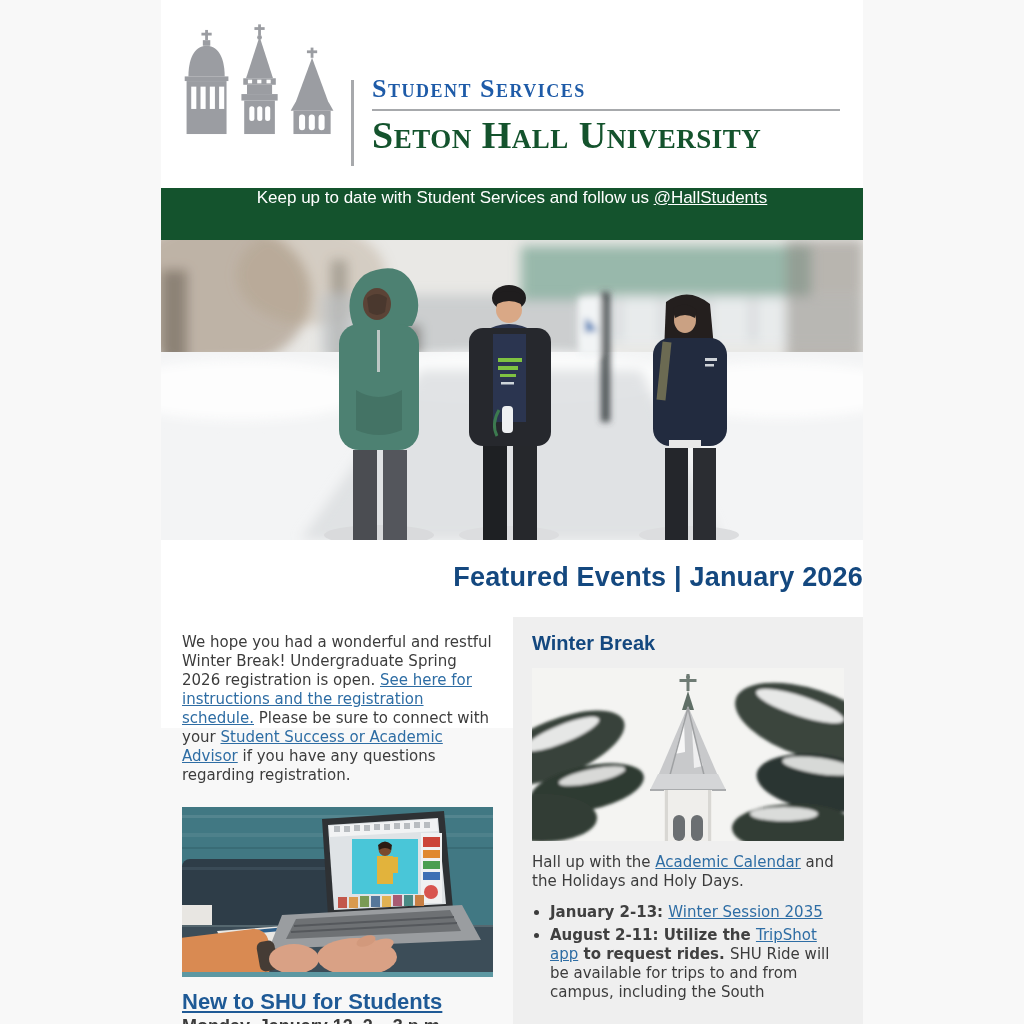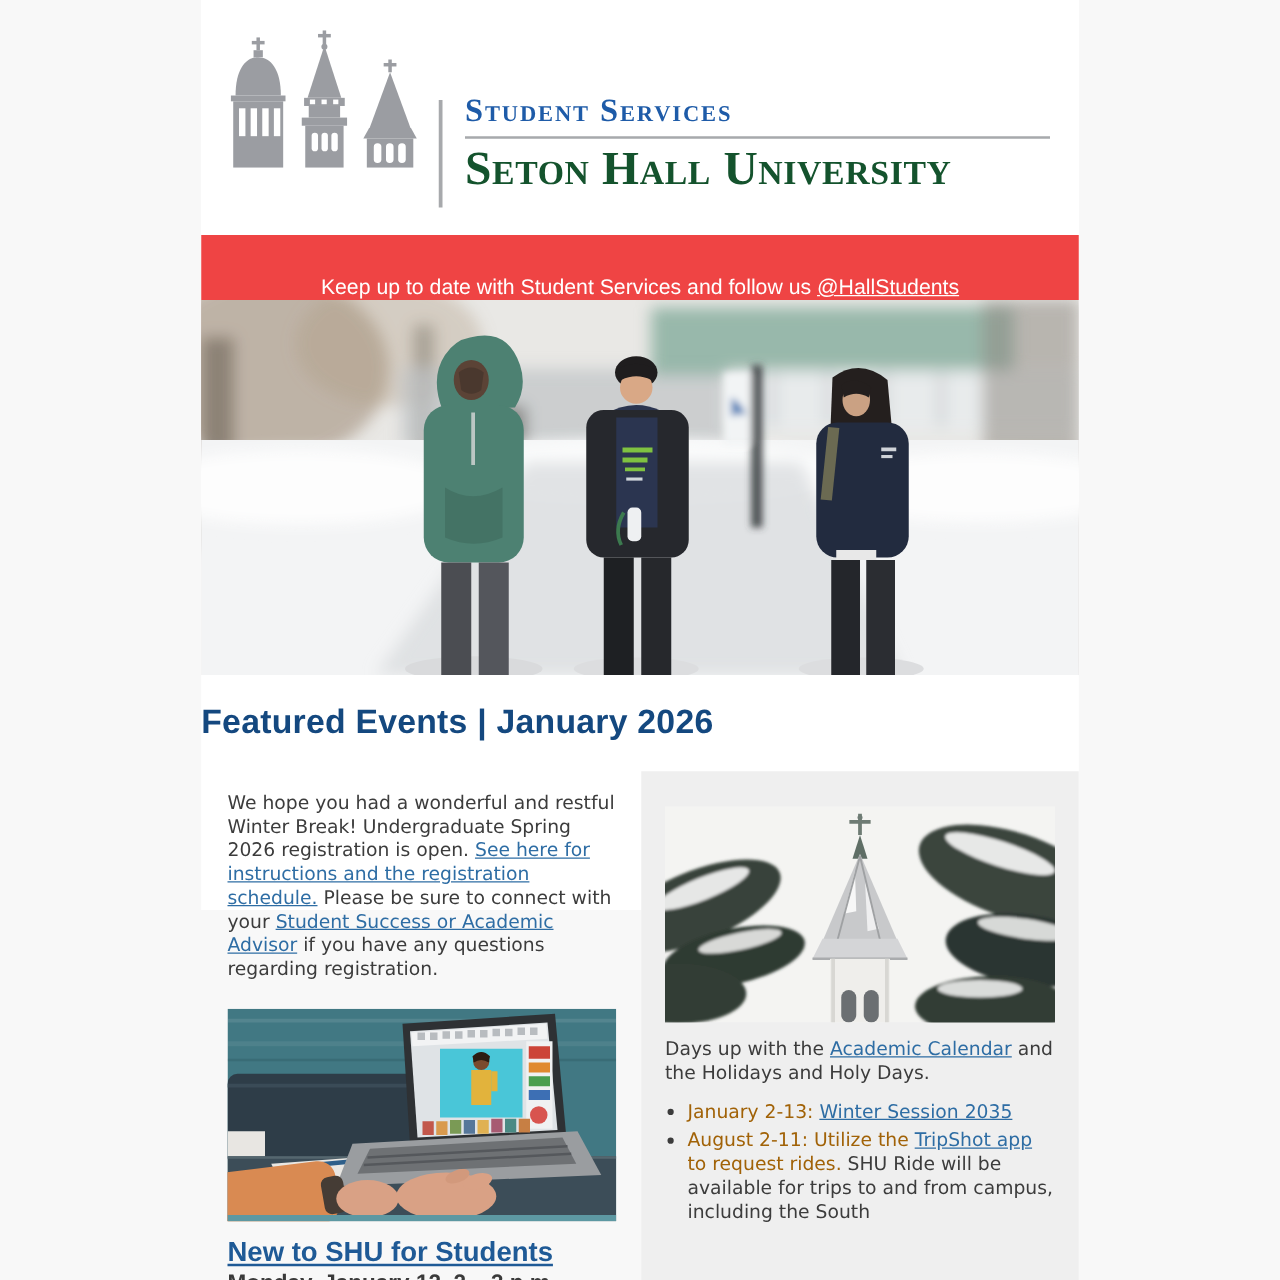--- a/index.html
+++ b/index.html
@@ -25,30 +25,30 @@
     color:#1e5ba8; line-height:1;
   }
   .logo-rule { height:2px; background:#a7a9ac; margin:7px 0 5px; }
   .logo-university {
     font-family:"Liberation Serif", serif; font-variant:small-caps;
     font-weight:700; font-size:38px; letter-spacing:0.5px;
     color:#14532d; line-height:1;
   }
   
   .banner {
-    height:52px; background:#ef4444; color:#ffffff;
-    display:flex; align-items:flex-end; justify-content:center;
+    height:52px; background:#14532d; color:#ffffff;
+    display:flex; align-items:flex-start; justify-content:center;
     font-family:"Liberation Sans", sans-serif; font-size:17px;
   }
   .banner a { color:#ffffff; }
   
   .hero { height:300px; overflow:hidden; line-height:0; }
   
   .headband {
-    height:75px; display:flex; align-items:center; justify-content:flex-start;
+    height:75px; display:flex; align-items:center; justify-content:flex-end;
   }
   .headband h1 {
     margin:0; font-family:"Liberation Sans", sans-serif;
     font-weight:800; font-size:27px; color:#14487f; letter-spacing:0.2px;
   }
   
   .columns { position:relative; height:409px; }
   .left-col { position:absolute; left:21px; top:18px; width:311px; }
   .body-text {
     font-size:15px; line-height:19px; color:#3c3c3c; margin:0;
@@ -73,21 +73,21 @@
     font-weight:800; font-size:20px; color:#14487f;
   }
   .panel-photo { margin-top:13px; line-height:0; }
   .panel-text { margin-top:12px; }
   .panel-list {
     margin:12px 0 0 0; padding:0 0 0 18px;
   }
   .panel-list li {
     font-size:15px; line-height:19px; color:#3c3c3c; margin-bottom:4px;
   }
-  .b { font-weight:400; color:#a16207; }
+  .b { font-weight:700; color:#404040; }
 </style>
 </head>
 <body>
 
 <div class="content">
 
   <div class="header">
     <div class="logo-row">
       <svg class="logo-mark" viewBox="0 0 170 152" role="img" aria-label="Three students walking together on a snowy campus path">
         <g fill="#9b9da2">
@@ -319,20 +319,21 @@
           </g>
           <rect x="0" y="165" width="311" height="5" fill="#5d98a2"></rect>
         </svg>
       </div>
 
       <a href="#" class="event-link">New to SHU for Students</a>
       <div class="event-time">Monday, January 12, 2 – 3 p.m.</div>
     </div>
 
     <div class="right-panel">
+      <h2 class="panel-heading">Winter Break</h2>
 
       <div class="panel-photo">
         <svg width="312" height="173" viewBox="0 0 312 173" role="img" aria-label="Snow-covered chapel steeple framed by evergreen branches">
           <defs>
             <filter id="sb" x="-30%" y="-30%" width="160%" height="160%">
                 <feGaussianBlur stdDeviation="1.4"></feGaussianBlur>
               </filter>
           </defs>
           <rect width="312" height="173" fill="#f4f4f2"></rect>
 
@@ -367,21 +368,21 @@
             <ellipse cx="278" cy="55" rx="78" ry="34" fill="#3a443c" transform="rotate(18 278 55)"></ellipse>
             <ellipse cx="290" cy="115" rx="66" ry="28" fill="#2c3630" transform="rotate(8 290 115)"></ellipse>
             <ellipse cx="262" cy="160" rx="62" ry="24" fill="#333d35"></ellipse>
             <ellipse cx="268" cy="38" rx="46" ry="10" fill="#fbfbfa" transform="rotate(18 268 38)" opacity="0.9"></ellipse>
             <ellipse cx="288" cy="98" rx="38" ry="8" fill="#f6f6f5" transform="rotate(8 288 98)" opacity="0.85"></ellipse>
             <ellipse cx="252" cy="146" rx="34" ry="7" fill="#f8f8f7" opacity="0.85"></ellipse>
           </g>
         </svg>
       </div>
 
-      <p class="body-text panel-text"><span>Days up with the </span><a href="#" class="inline-link">Academic Calendar</a><span> and the Holidays and Holy Days.</span></p>
+      <p class="body-text panel-text"><span>Hall up with the </span><a href="#" class="inline-link">Academic Calendar</a><span> and the Holidays and Holy Days.</span></p>
 
       <ul class="panel-list">
         <li><span class="b">January 2-13: </span><a href="#" class="inline-link">Winter Session 2035</a></li>
         <li><span class="b">August 2-11: Utilize the </span><a href="#" class="inline-link">TripShot app</a><span class="b"> to request rides. </span><span>SHU Ride will be available for trips to and from campus, including the South</span></li>
       </ul>
     </div>
 
   </div>
 </div>
 

